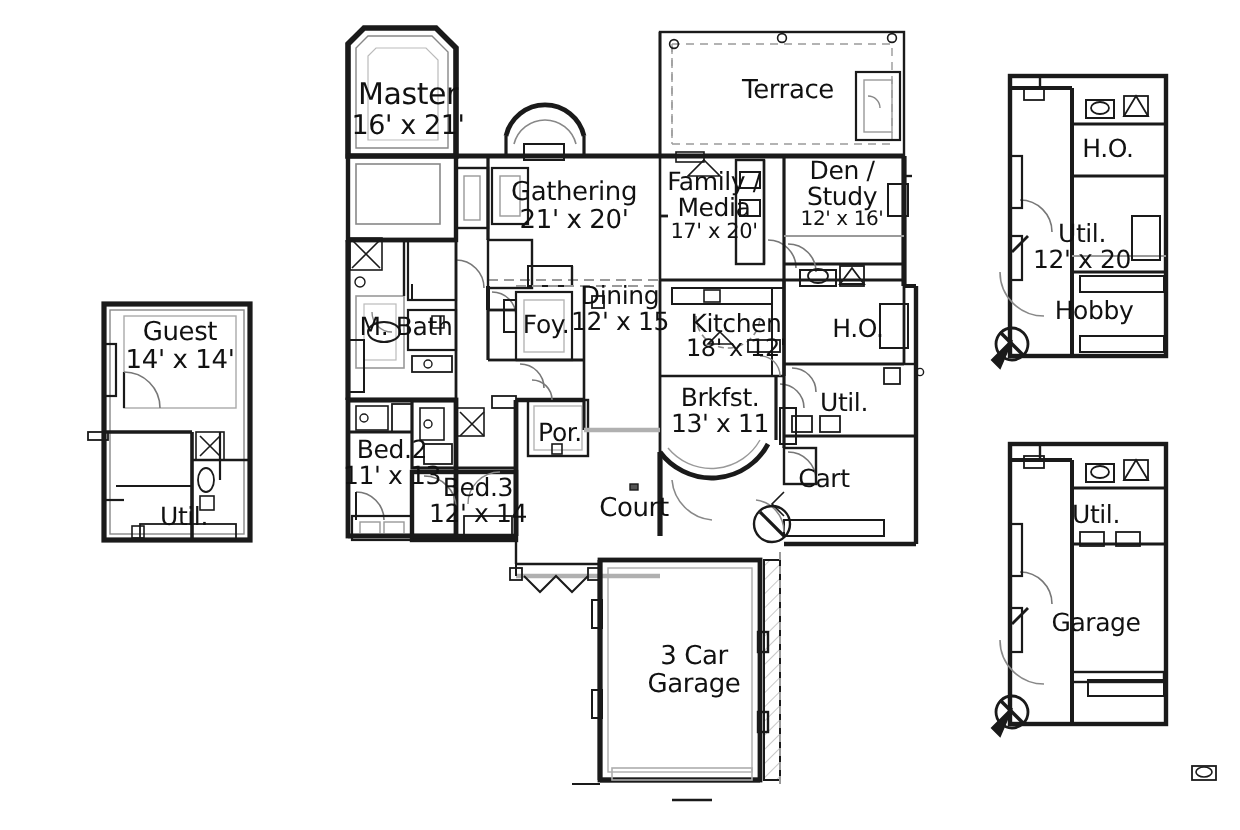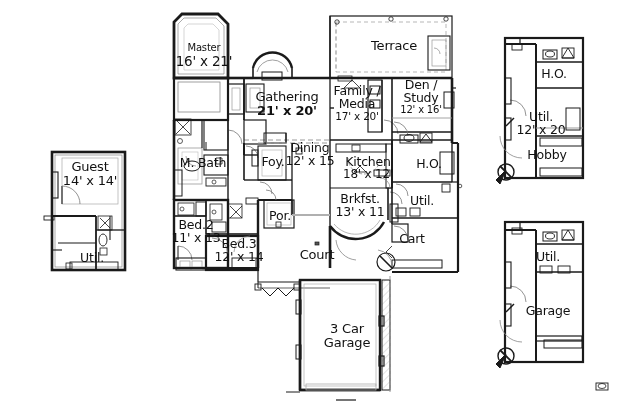--- a/index.html
+++ b/index.html
@@ -360,29 +360,29 @@
     </g>
 
     <g fill="none" stroke="#1a1a1a">
       <rect x="596" y="383" width="12" height="7" stroke-width="0.9"></rect>
       <ellipse cx="602" cy="386" rx="4" ry="2.5" stroke-width="0.8"></ellipse>
     </g>
   </svg>
 
   <div id="labels">
       <div class="room-label" style="left: 204px; top: 55px;">
-        <span class="rn" style="font-size: 10px;">Master</span>
+        <span class="rn" style="font-size: 15px;">Master</span>
         <span class="rd" style="font-size: 13.5px;">16' x 21'</span>
       </div>
       <div class="room-label" style="left: 394px; top: 46px;">
         <span class="rn" style="font-size: 13px;">Terrace</span>
       </div>
       <div class="room-label" style="left: 287px; top: 104px;">
         <span class="rn" style="font-size: 13px;">Gathering</span>
-        <span class="rd" style="font-size: 13px; font-weight: bold;">21' x 20'</span>
+        <span class="rd" style="font-size: 13px;">21' x 20'</span>
       </div>
       <div class="room-label" style="left: 357px; top: 103px;">
         <span class="rn" style="font-size: 12.5px; text-align: right;">Family /</span>
         <span class="rd" style="font-size: 12.5px;">Media</span>
         <span class="rd" style="font-size: 10.5px;">17' x 20'</span>
       </div>
       <div class="room-label" style="left: 421px; top: 97px;">
         <span class="rn" style="font-size: 12.5px;">Den /</span>
         <span class="rd" style="font-size: 12.5px;">Study</span>
         <span class="rd" style="font-size: 10px;">12' x 16'</span>

